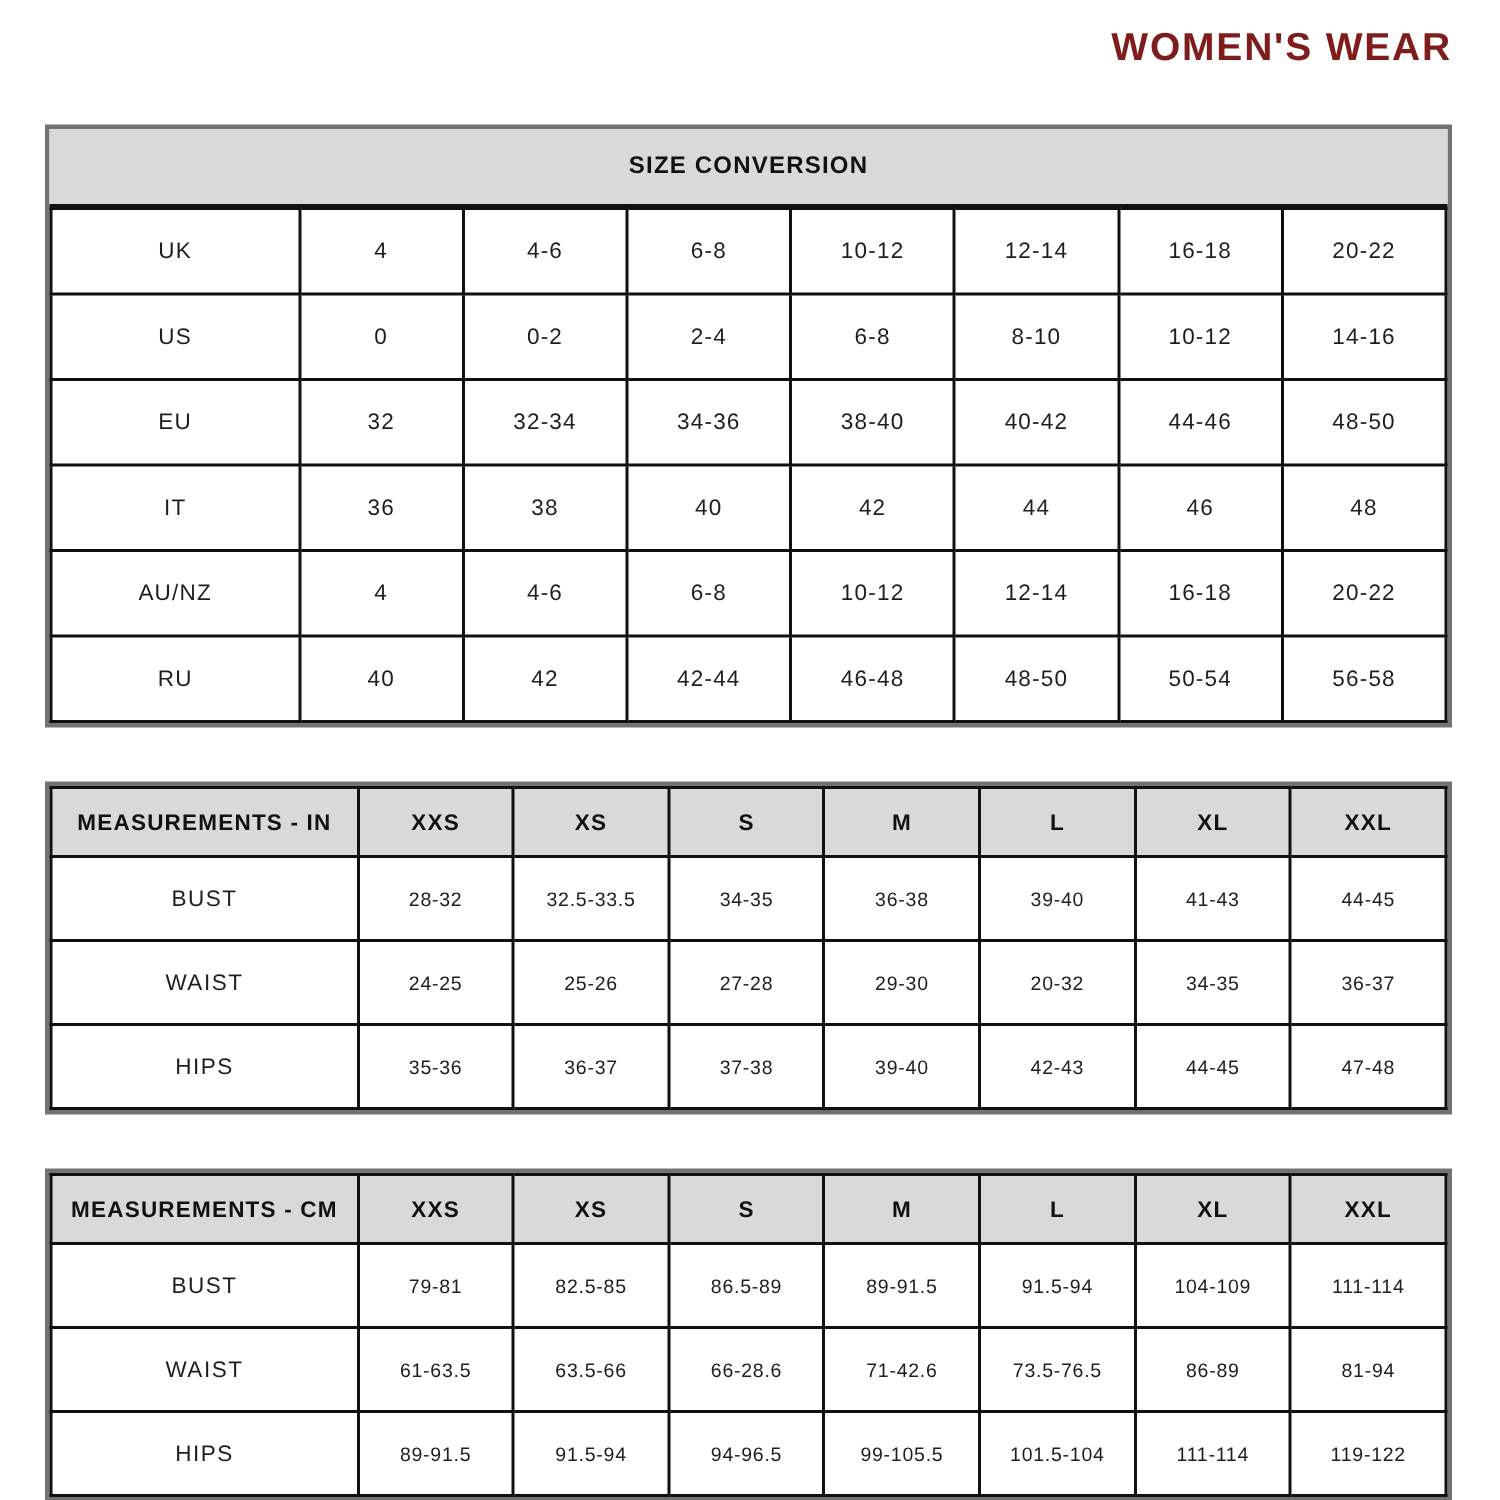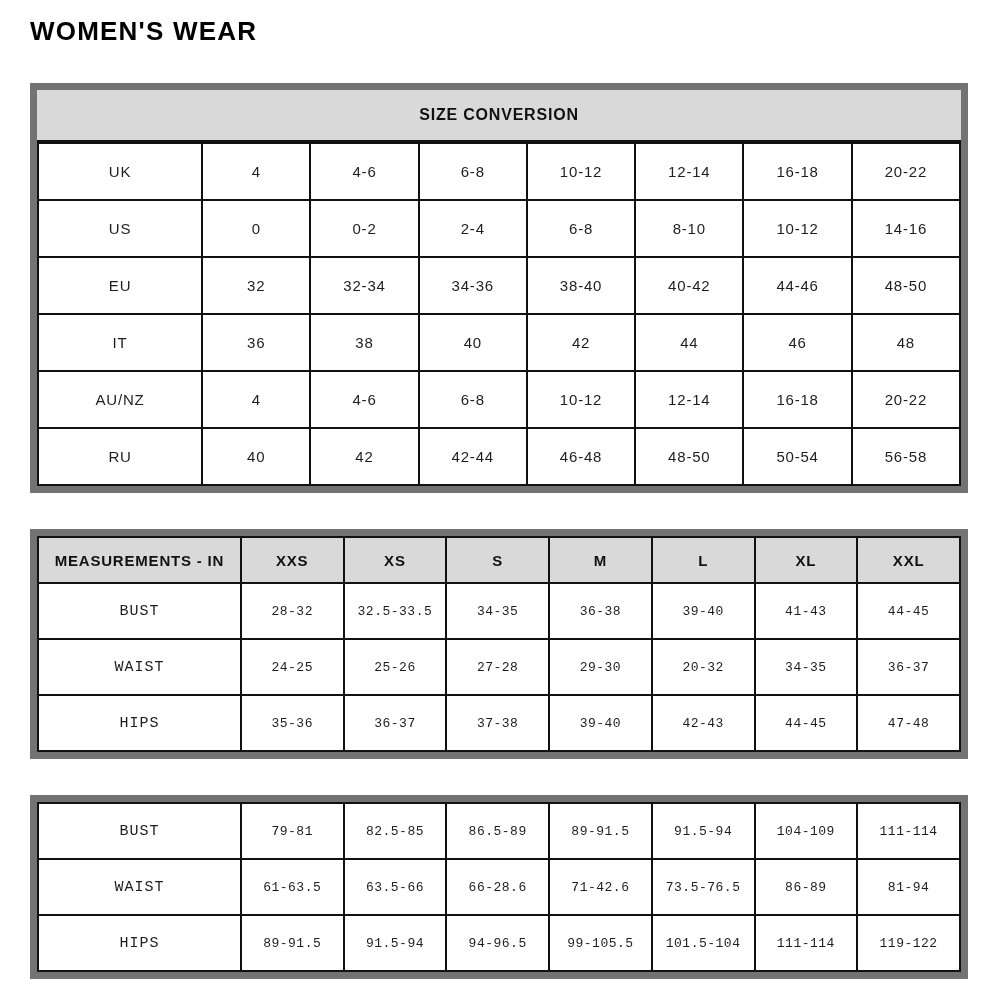--- a/index.html
+++ b/index.html
@@ -12,28 +12,28 @@
     color: #1e1e1e;
     -webkit-font-smoothing: antialiased;
   }
   .sheet {
     box-sizing: border-box;
     width: 1000px;
     padding: 12px 32px 0 30px;
   }
   h1.page-title {
     margin: 4px 0 15px 0;
-    text-align: left;
+    text-align: right;
     font-size: 26px;
     font-weight: 700;
     letter-spacing: 1.2px;
-    color: #000000;
+    color: #7f1d1d;
   }
   .tbl {
-    border: 7px solid #737373;
+    border: 3px solid #737373;
     margin-bottom: 8px;
     background: #ffffff;
     margin-top: 36px;
   }
   .title-bar {
     background: #d9d9d9;
     height: 50px;
     display: flex;
     align-items: center;
     justify-content: center;
@@ -67,21 +67,20 @@
     height: 44px;
     font-size: 15px;
     font-weight: 700;
     letter-spacing: 0.8px;
     color: #111111;
   }
   .t23 td {
     height: 54px;
     font-size: 13px;
     letter-spacing: 0.5px;
-    font-family: Liberation Mono, monospace;
   }
   .t23 td.lbl {
     font-size: 15px;
     letter-spacing: 1px;
   }
   .c-label2 { width: 22%; }
 </style>
 </head>
 <body>
 
@@ -212,20 +211,30 @@
       </table>
   </div>
 
   <div class="tbl">
     <table class="t23">
       <colgroup>
           <col class="c-label2">
           <col span="7">
         </colgroup>
       <tbody>
+          <tr>
+        <th>MEASUREMENTS - CM</th>
+        <th>XXS</th>
+        <th>XS</th>
+        <th>S</th>
+        <th>M</th>
+        <th>L</th>
+        <th>XL</th>
+        <th>XXL</th>
+      </tr>
       <tr>
         <td class="lbl">BUST</td>
         <td>79-81</td>
         <td>82.5-85</td>
         <td>86.5-89</td>
         <td>89-91.5</td>
         <td>91.5-94</td>
         <td>104-109</td>
         <td>111-114</td>
       </tr>

